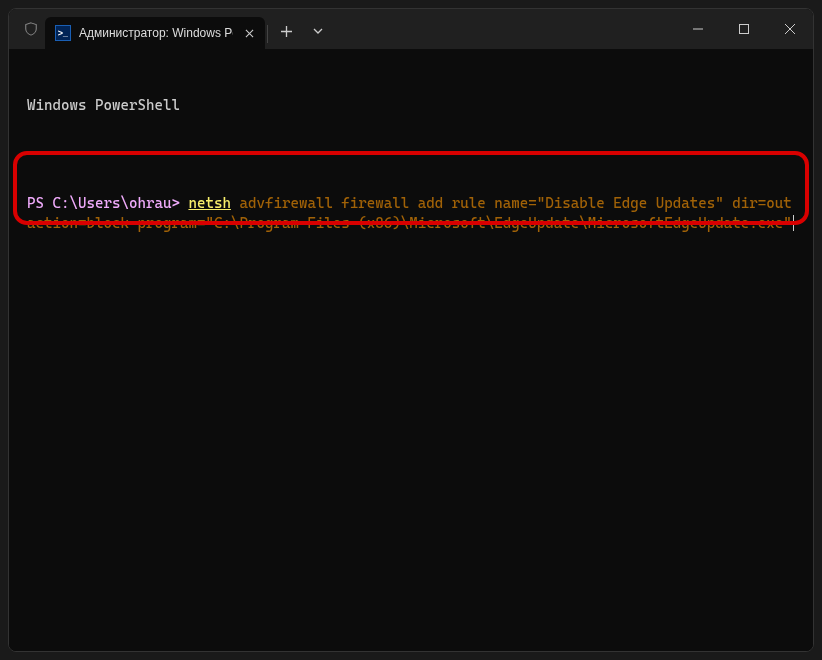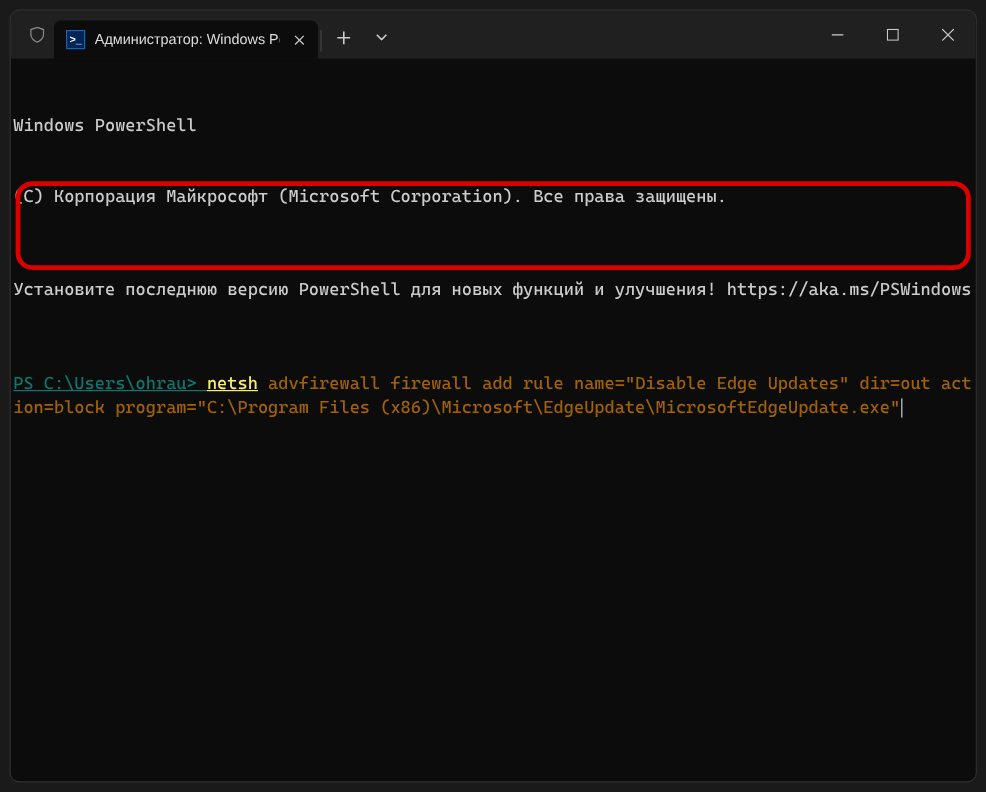--- a/index.html
+++ b/index.html
@@ -107,42 +107,42 @@
     display: flex;
     align-items: center;
     justify-content: center;
     color: #ccc;
     cursor: pointer;
   }
   .win-btn svg { width: 10px; height: 10px; }
   .terminal {
     flex: 1;
     background: #0c0c0c;
-    padding: 8px 2px;
+    padding: 8px 18px;
     font-family: 'Cascadia Mono', 'Consolas', monospace;
     font-size: 14.5px;
     line-height: 1.35;
     color: #cccccc;
     white-space: pre-wrap;
     word-break: break-all;
     position: relative;
   }
   .highlight-box {
     position: absolute;
     border: 4px solid #d90000;
     border-radius: 14px;
     left: 4px;
     right: 4px;
     top: 102px;
     height: 74px;
     pointer-events: none;
   }
   .line { display: block; }
   .blank { height: 1.35em; }
-  .prompt-prefix { color: #0f766e; text-decoration: underline; }
+  .prompt-prefix { color: #f0abfc; }
   .cmd-yellow { color: #f9f06b; text-decoration: underline; }
   .cmd-rest { color: #a16207; }
   .cursor {
     display: inline-block;
     width: 1px;
     height: 16px;
     background: #cccccc;
     vertical-align: text-bottom;
     margin-left: 1px;
   }
@@ -192,20 +192,18 @@
       <div class="win-btn">
         <svg viewBox="0 0 10 10">
             <path d="M0 0 L10 10 M10 0 L0 10" stroke="#ccc" stroke-width="1"></path>
           </svg>
       </div>
     </div>
   </div>
 
   <div class="terminal">
     <span class="line">Windows PowerShell</span>
-    <span class="line">(C) Корпорация Майкрософт (Microsoft Corporation). Все права защищены.</span>
     <span class="blank"></span>
-    <span class="line">Установите последнюю версию PowerShell для новых функций и улучшения! https://aka.ms/PSWindows</span>
     <span class="blank"></span>
     <span class="line"><span class="prompt-prefix">PS C:\Users\ohrau&gt; </span><span class="cmd-yellow">netsh</span><span class="cmd-rest"> advfirewall firewall add rule name="Disable Edge Updates" dir=out action=block program="C:\Program Files (x86)\Microsoft\EdgeUpdate\MicrosoftEdgeUpdate.exe"</span><span class="cursor"></span></span>
     <div class="highlight-box"></div>
   </div>
 </div>
 
 </body></html>

